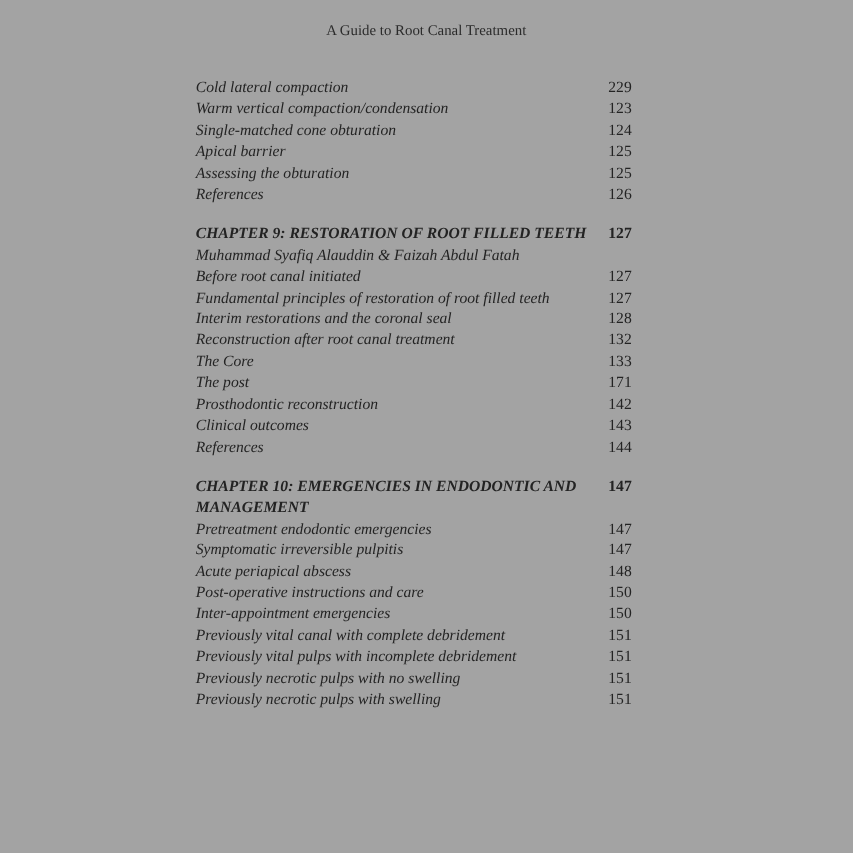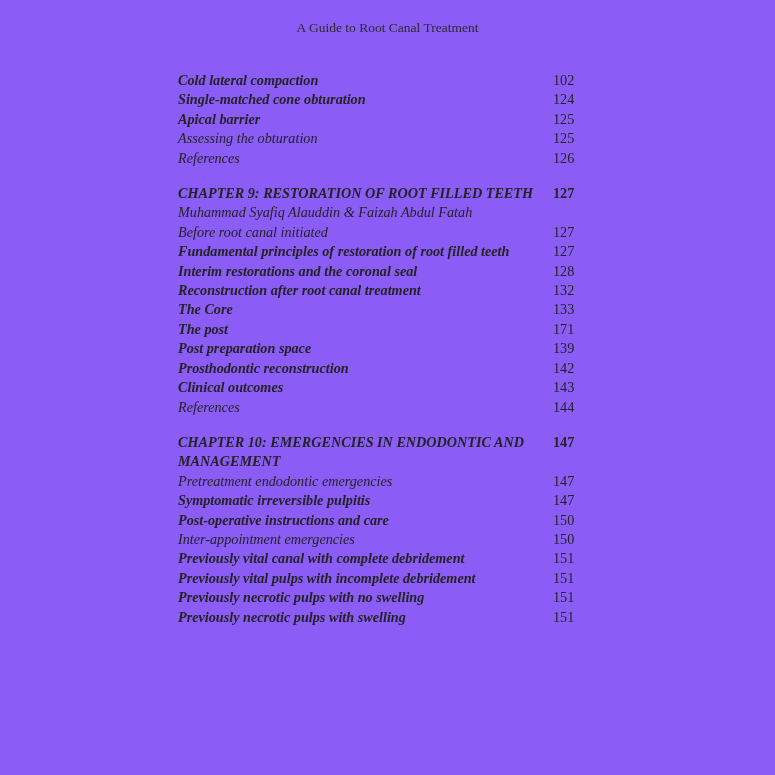--- a/index.html
+++ b/index.html
@@ -4,21 +4,21 @@
 <style>
   html, body {
     margin: 0;
     padding: 0;
     background: #ffffff;
   }
   .page {
     position: relative;
     width: 775px;
     height: 775px;
-    background: #8b5cf6;
+    background: #a3a3a3;
     font-family: "Liberation Serif", serif;
     color: #232323;
     overflow: hidden;
   }
   .running-header {
     position: absolute;
     top: 20px;
     left: 0;
     width: 100%;
     text-align: center;
@@ -41,21 +41,20 @@
     justify-content: space-between;
     align-items: flex-start;
   }
   .entry-label {
     flex: 1 1 auto;
     padding-right: 10px;
     font-style: italic;
   }
   .entry-label.italic {
     font-style: italic;
-    font-weight: bold;
   }
   .entry-page {
     flex: 0 0 auto;
     width: 26px;
     text-align: left;
     white-space: nowrap;
   }
   .section-heading .heading-label {
     font-weight: bold;
     white-space: pre-line;
@@ -72,23 +71,27 @@
 <body>
 
 <div class="page">
   <div class="running-header">A Guide to Root Canal Treatment</div>
 
   <div class="toc">
   <div class="toc-section">
 
   <div class="toc-row">
     <span class="entry-label italic">Cold lateral compaction</span>
-    <span class="entry-page">102</span>
-  </div>
-
+    <span class="entry-page">229</span>
+  </div>
+
+  <div class="toc-row">
+    <span class="entry-label italic">Warm vertical compaction/condensation</span>
+    <span class="entry-page">123</span>
+  </div>
 
   <div class="toc-row">
     <span class="entry-label italic">Single-matched cone obturation</span>
     <span class="entry-page">124</span>
   </div>
 
   <div class="toc-row">
     <span class="entry-label italic">Apical barrier</span>
     <span class="entry-page">125</span>
   </div>
@@ -135,24 +138,20 @@
     <span class="entry-label italic">The Core</span>
     <span class="entry-page">133</span>
   </div>
 
 
   <div class="toc-row">
     <span class="entry-label italic">The post</span>
     <span class="entry-page">171</span>
   </div>
 
-  <div class="toc-row">
-    <span class="entry-label italic">Post preparation space</span>
-    <span class="entry-page">139</span>
-  </div>
 
   <div class="toc-row">
     <span class="entry-label italic">Prosthodontic reconstruction</span>
     <span class="entry-page">142</span>
   </div>
 
   <div class="toc-row">
     <span class="entry-label italic">Clinical outcomes</span>
     <span class="entry-page">143</span>
   </div>
@@ -173,20 +172,24 @@
   <div class="toc-row">
     <span class="entry-label">Pretreatment endodontic emergencies</span>
     <span class="entry-page">147</span>
   </div>
 
   <div class="toc-row">
     <span class="entry-label italic">Symptomatic irreversible pulpitis</span>
     <span class="entry-page">147</span>
   </div>
 
+  <div class="toc-row">
+    <span class="entry-label italic">Acute periapical abscess</span>
+    <span class="entry-page">148</span>
+  </div>
 
   <div class="toc-row">
     <span class="entry-label italic">Post-operative instructions and care</span>
     <span class="entry-page">150</span>
   </div>
 
   <div class="toc-row">
     <span class="entry-label">Inter-appointment emergencies</span>
     <span class="entry-page">150</span>
   </div>

